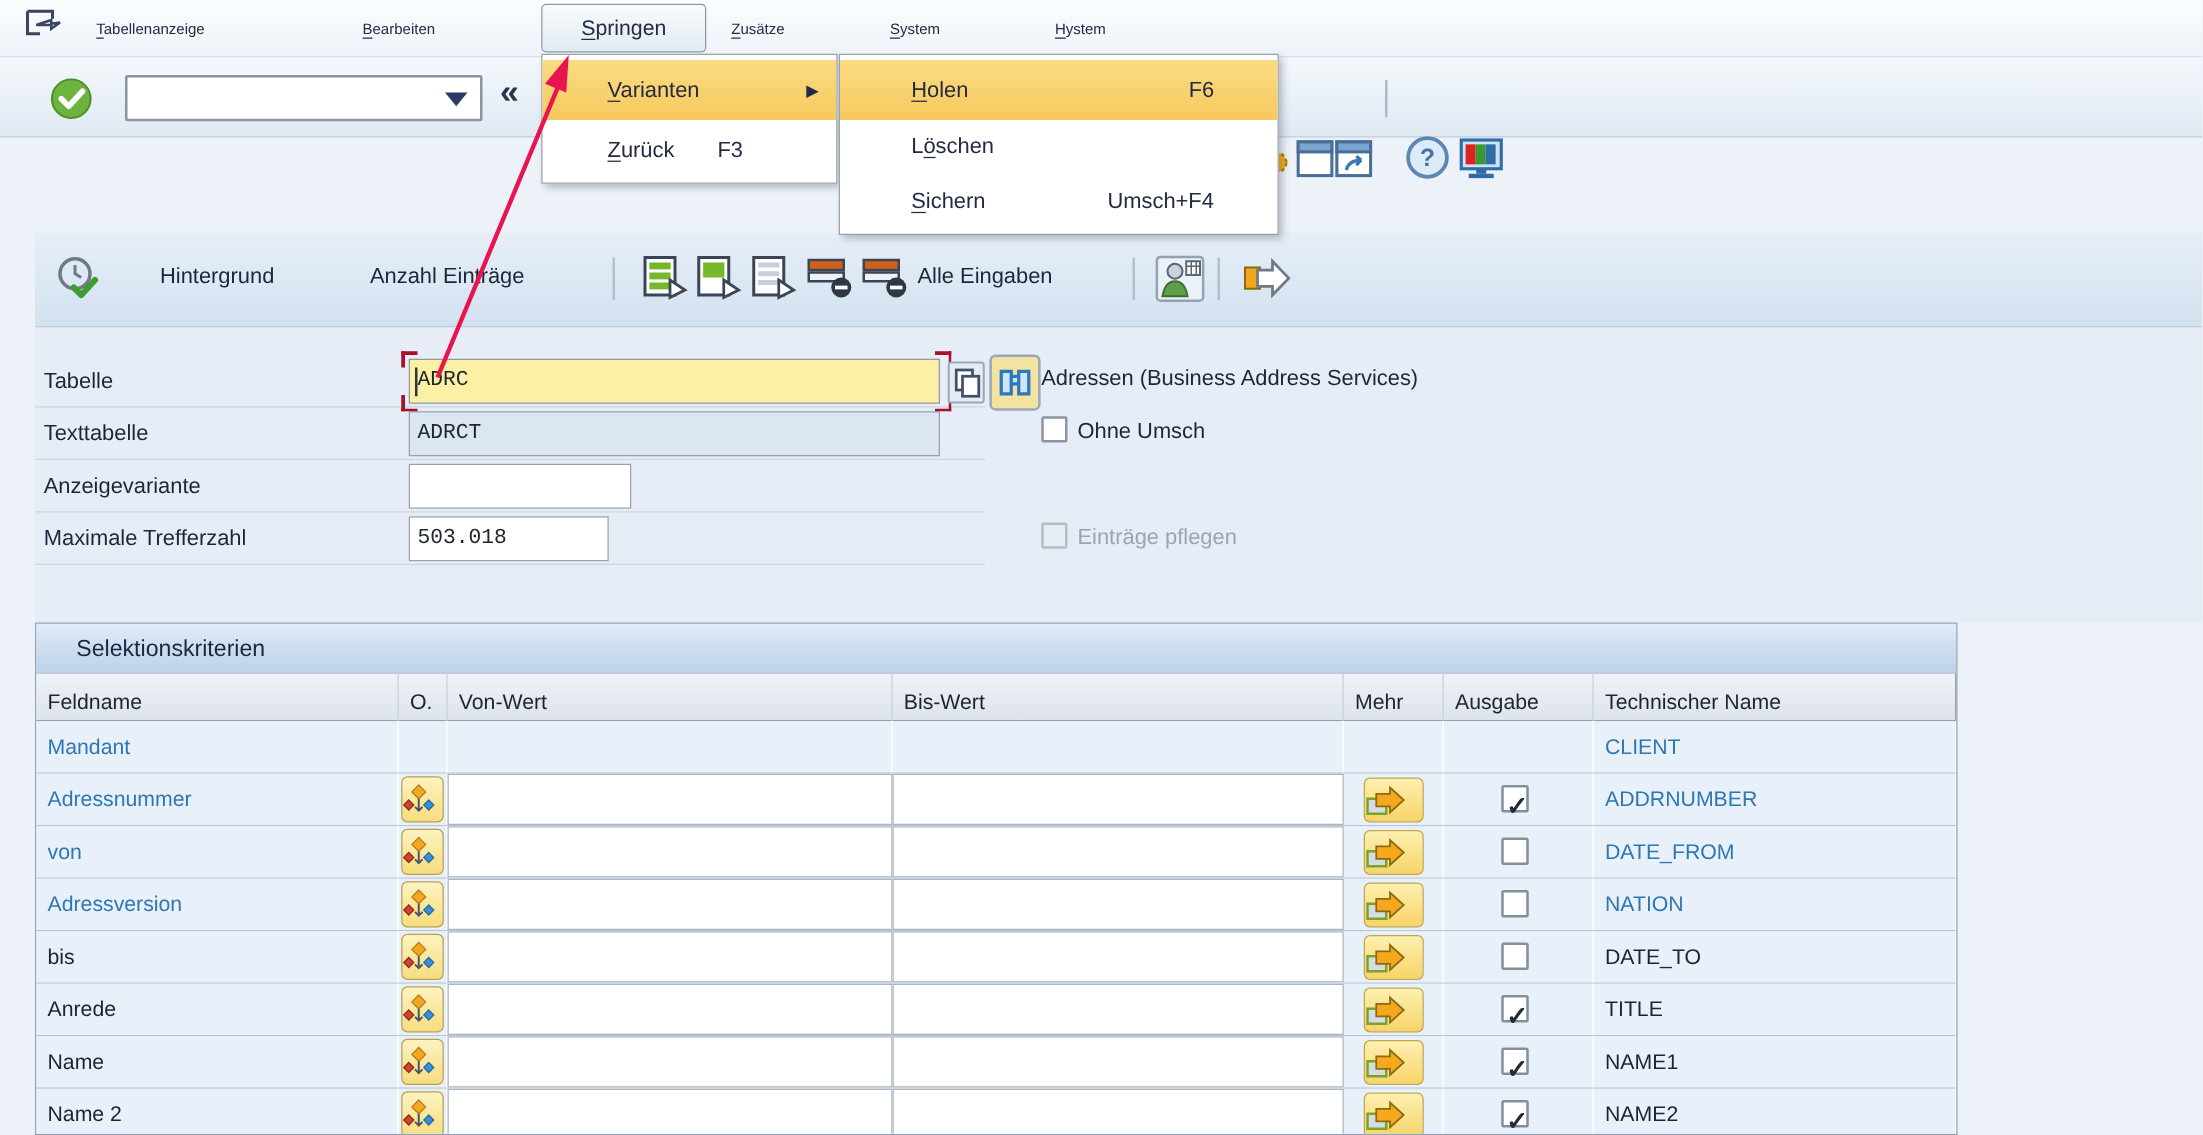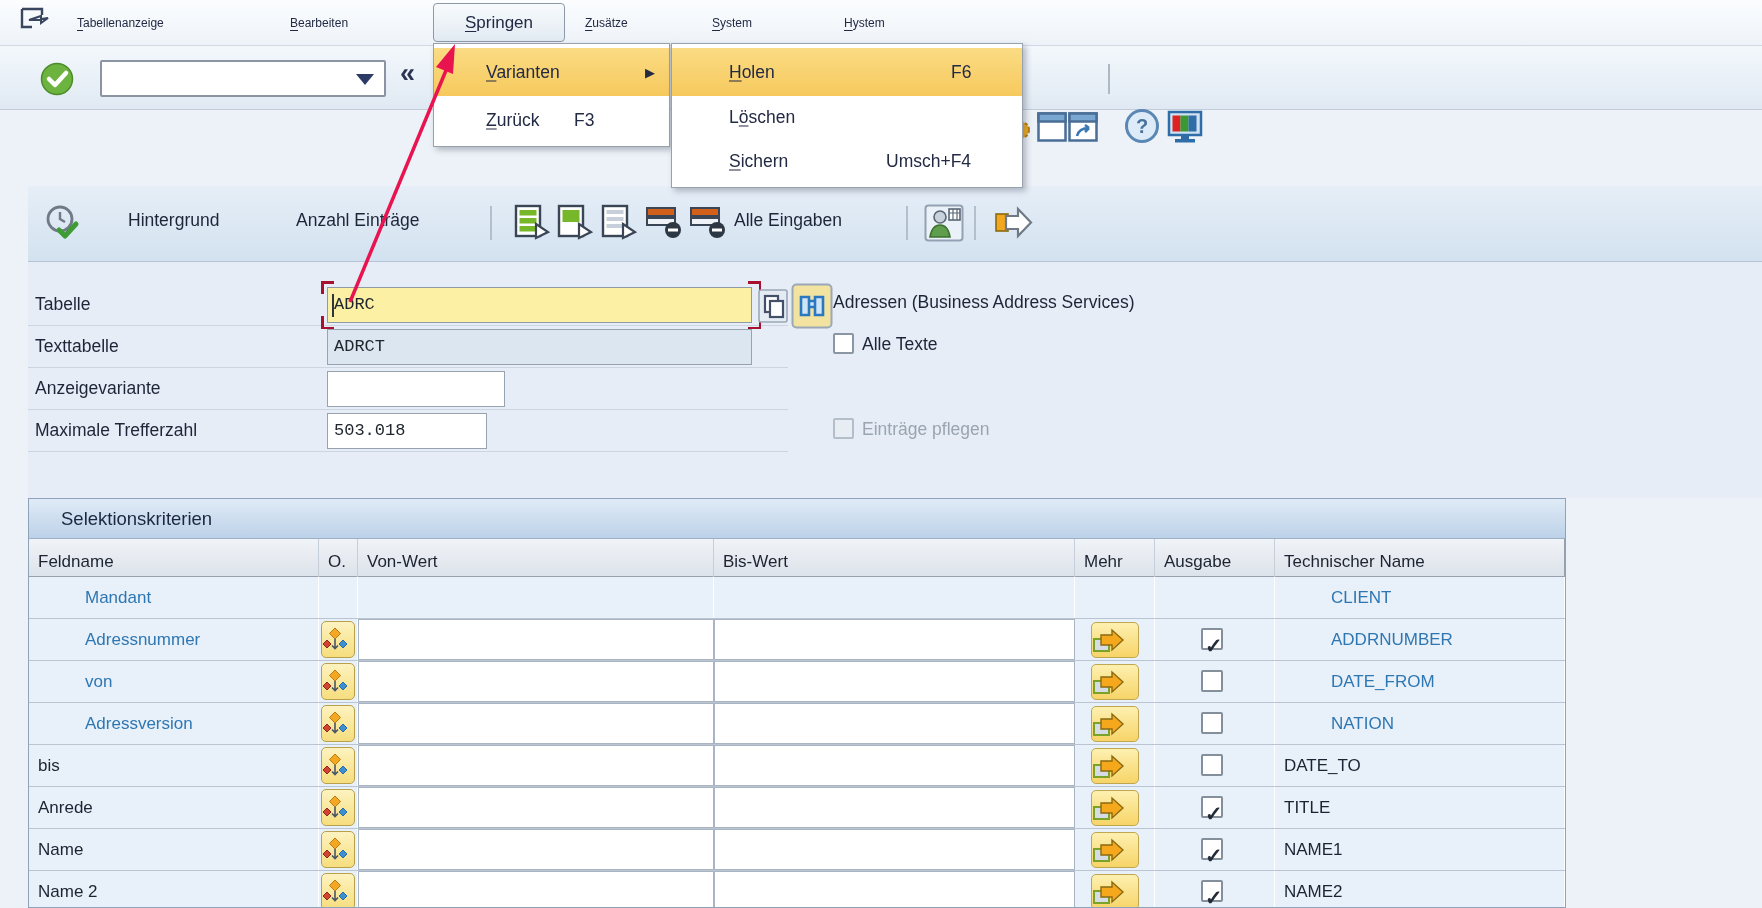--- a/index.html
+++ b/index.html
@@ -122,21 +122,21 @@
   .tbody { position:relative; }
   .trow { position:absolute; left:0; width:1536px; height:42px; border-bottom:1px solid #bac5d1; background:#e8f0f9; }
   .cell { position:absolute; top:0; height:41px; border-right:1px solid #fff; font-size:17px; line-height:41px; }
   .c0 { left:0;    width:290px; padding-left:9px; }
   .c1 { left:290px; width:39px;  }
   .c2 { left:329px; width:356px; }
   .c3 { left:685px; width:361px; }
   .c4 { left:1046px; width:80px; }
   .c5 { left:1126px; width:120px; }
   .c6 { left:1246px; width:290px; padding-left:9px; }
-  [data-link="true"] { color:#2e77b2;margin-left:47px; }
+  [data-link="true"] { color:#2e77b2; }
   [data-link="false"] { color:#1b2433; }
   .cell.val[data-input="true"] { background:#fff; border:1px solid #a9b5c2; border-right:1px solid #a9b5c2; }
   .opt-btn {
     position:absolute; left:2px; top:2px; width:34px; height:37px;
     background:linear-gradient(#fdf3c0,#f6dd7e);
     border:1px solid #b9a04a; border-radius:5px; text-align:center; padding-top:5px;
   }
   .mehr-btn {
     position:absolute; left:16px; top:3px; width:48px; height:36px;
     background:linear-gradient(#fdf0b0,#f7d468);
@@ -364,21 +364,21 @@
     </div>
 
     <div class="frow" style="top:149px;">
       <span class="flabel">Maximale Trefferzahl</span>
       <span class="ffield" id="trefferzahl-field"><span>503.018</span></span>
     </div>
 
     <span class="side-text" style="top:30px;">Adressen (Business Address Services)</span>
 
     <span class="side-text" style="top:71px;">
-      <span class="cbox" data-state="unchecked"></span><span>Alle Texte</span>
+      <span class="cbox" data-state="unchecked"></span><span>Ohne Umsch</span>
     </span>
 
     <span class="side-text" style="top:156px;">
       <span class="cbox disabled" data-state="unchecked"></span><span class="disabled-label">Einträge pflegen</span>
     </span>
   </div>
 
   <div id="groupbox" class="abs">
     <div id="group-title">Selektionskriterien</div>
 

